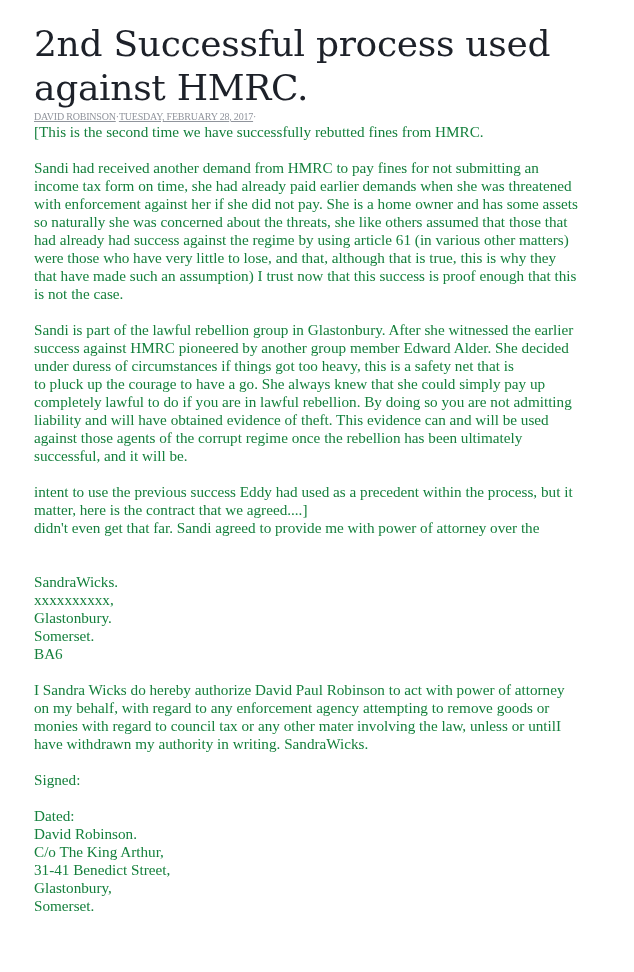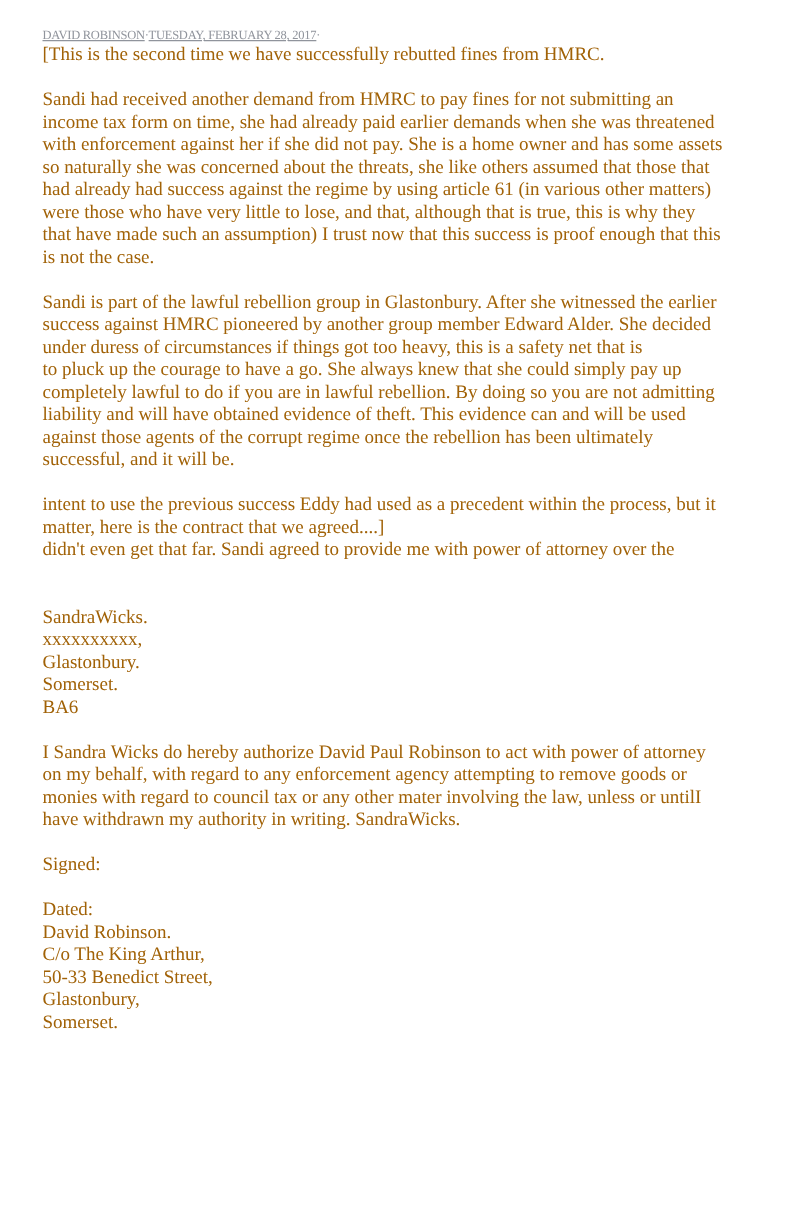--- a/index.html
+++ b/index.html
@@ -41,33 +41,37 @@
       color: #90949c;
       text-decoration: underline;
     }
     .byline .sep {
       color: #90949c;
     }
     .body {
       font-family: "Liberation Serif", serif;
       font-size: 15.2px;
       line-height: 18px;
-      color: #a16207;
+      color: #15803d;
     }
     .body p {
       margin: 0;
     }
     .gap { height: 18px; }
     .gap2 { height: 36px; }
     .line { display: block; white-space: nowrap; }
   </style>
 </head>
 <body>
 
 <div class="article">
+  <h1 class="title">
+    <span class="line">2nd Successful process used</span>
+    <span class="line">against HMRC.</span>
+  </h1>
 
   <div class="byline">
     <a>DAVID ROBINSON</a><span class="sep">·</span><a>TUESDAY, FEBRUARY 28, 2017</a><span class="sep">·</span>
   </div>
 
   <div class="body">
     <p>
       <span class="line">[This is the second time we have successfully rebutted fines from HMRC.</span>
     </p>
     <div class="gap"></div>
@@ -122,18 +126,18 @@
 
     <p>
       <span class="line">Signed:</span>
     </p>
     <div class="gap"></div>
 
     <p>
       <span class="line">Dated:</span>
       <span class="line">David Robinson.</span>
       <span class="line">C/o The King Arthur,</span>
-      <span class="line">50-33 Benedict Street,</span>
+      <span class="line">31-41 Benedict Street,</span>
       <span class="line">Glastonbury,</span>
       <span class="line">Somerset.</span>
     </p>
   </div>
 </div>
 
 </body></html>

